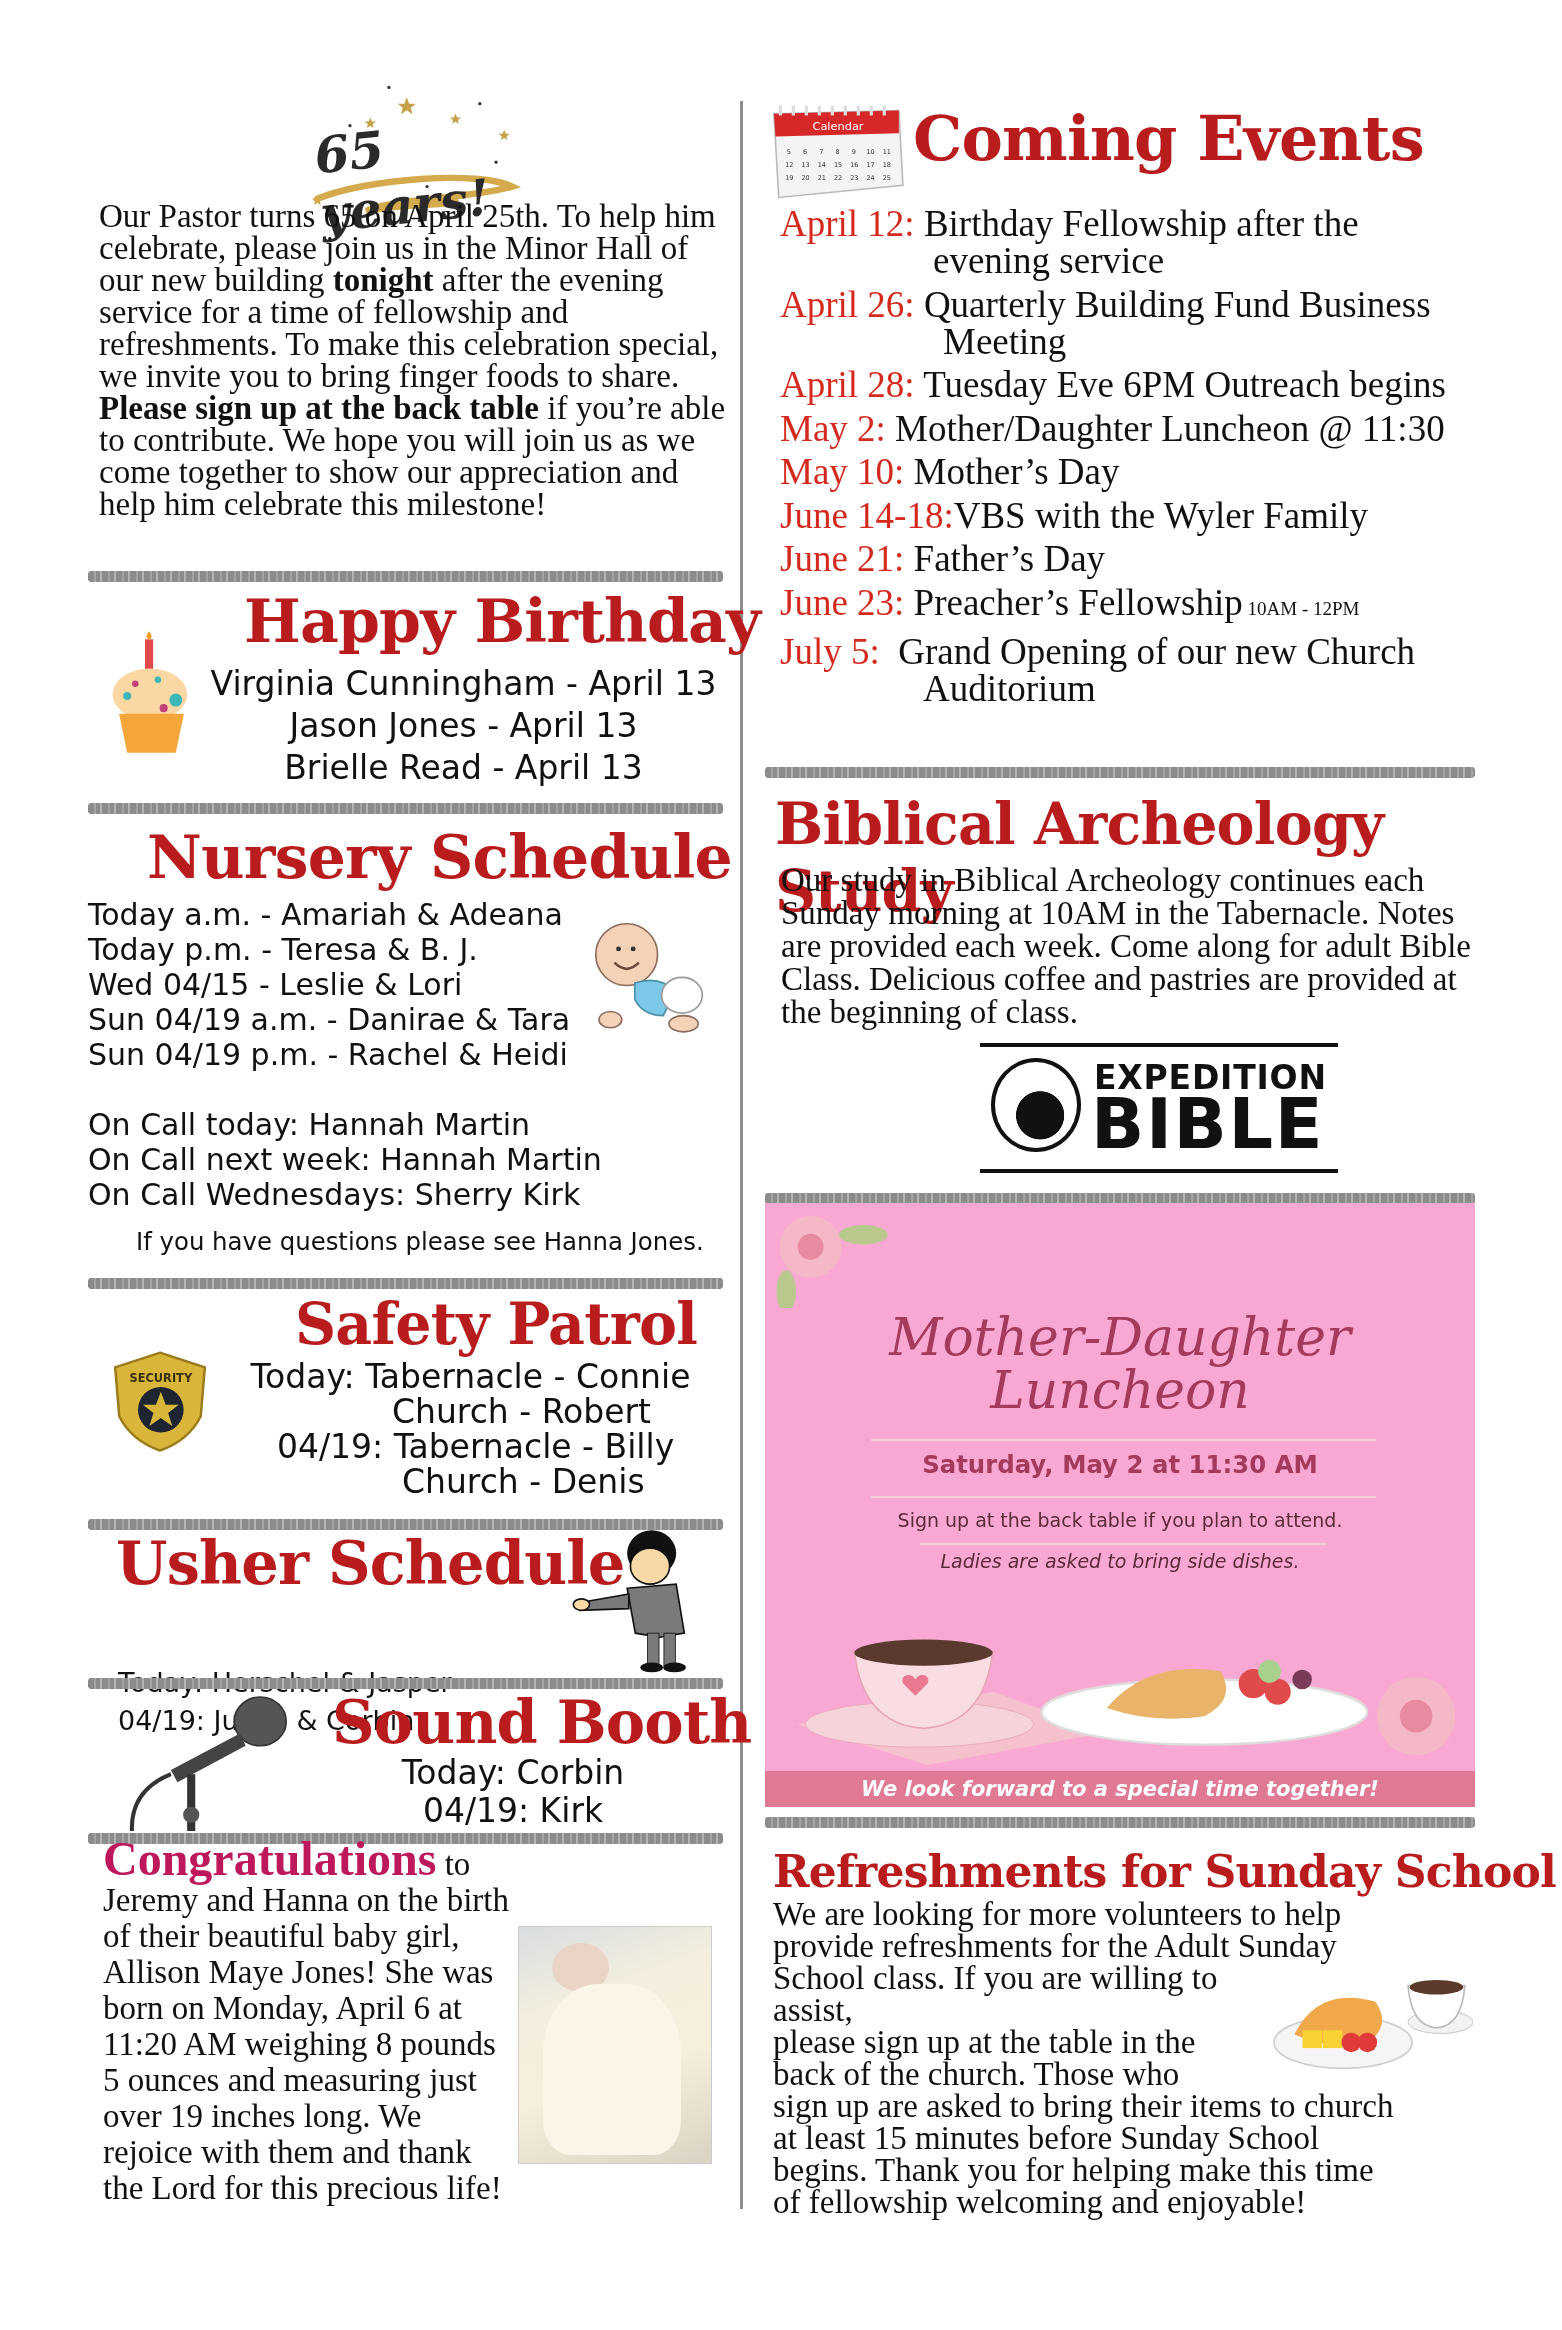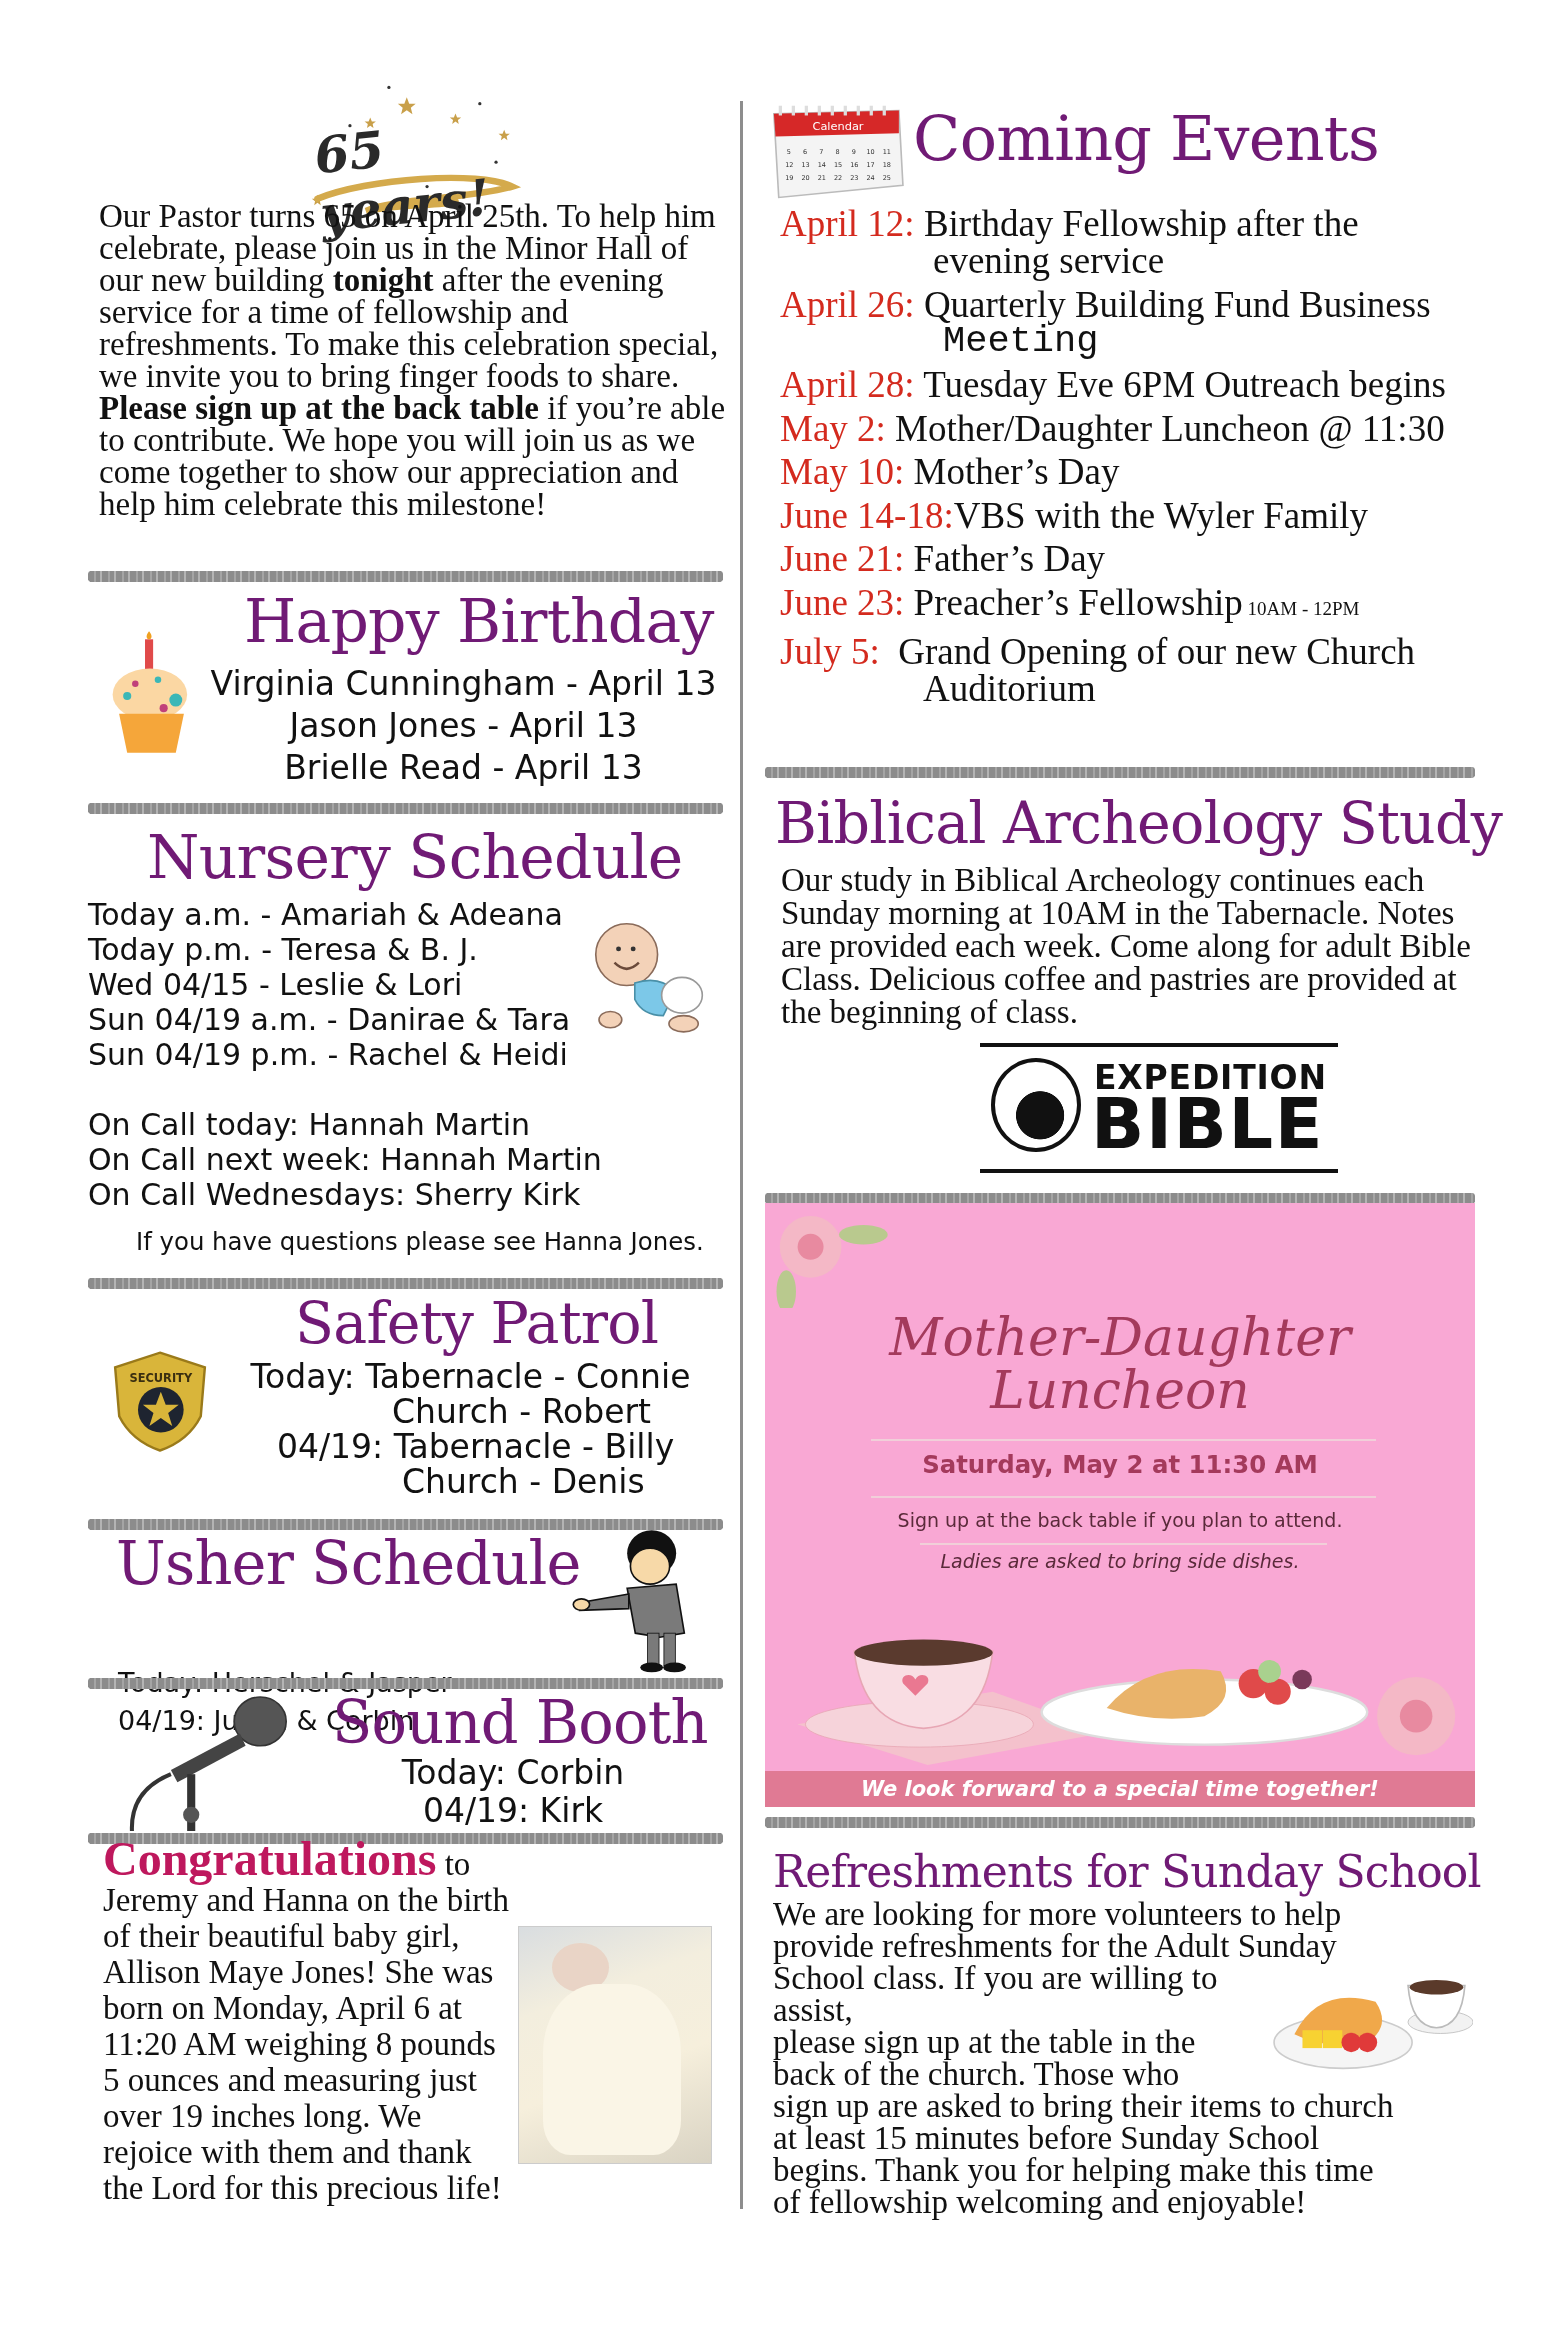--- a/index.html
+++ b/index.html
@@ -1,20 +1,20 @@
 <!DOCTYPE html>
 <html style="font-size:13px"><head>
 <meta charset="utf-8">
 <style>
   html, body { margin:0; padding:0; background:#fff; }
   body { width:1563px; height:2330px; position:relative; overflow:hidden; font-family:"Liberation Serif", serif; color:#111; }
   .abs { position:absolute; }
   .serif { font-family:"Liberation Serif", serif; }
   .sans { font-family:"DejaVu Sans", sans-serif; }
-  .heading { font-family:"DejaVu Serif", serif; color:#701a75; font-weight:normal; letter-spacing:-0.8px; }
+  .heading { font-family:"DejaVu Serif", serif; color:#b91c1c; font-weight:bold; letter-spacing:-0.8px; }
   .divider { position:absolute; height:11.4px; background:
      repeating-linear-gradient(90deg,#8c8c8c 0 5.7px,#a5a5a5 5.7px 8.1px,#8c8c8c 8.1px 12.2px,#b4b4b4 12.2px 14px);
      border-radius:2.4px;
      -webkit-mask: repeating-linear-gradient(180deg,#000 0 11.4px);
   }
   .divider::before, .divider::after { content:""; position:absolute; left:0; right:0; height:2.4px;
      background:repeating-linear-gradient(90deg,#999 0 3.3px,transparent 3.3px 7.3px,#999 7.3px 9.8px,transparent 9.8px 13px); }
   .divider::before { top:-2.4px; }
   .divider::after { bottom:-2.4px; }
   .vline { position:absolute; left:740px; top:101px; width:3.3px; height:2108px; background:#8d8d8d; }
@@ -220,21 +220,21 @@
         <text x="100" y="94">23</text>
         <text x="120" y="94">24</text>
         <text x="140" y="94">25</text>
     </g>
   </svg>
 </div>
 <div class="abs heading" data-name="events-title" style="left:913px;top:102px;font-size:62px;">Coming Events</div>
 
 <div class="abs serif" data-name="events-list" style="left:780px;top:205px;width:716px;">
   <div class="event" data-name="event-item"><span class="date">April 12:</span><span> Birthday Fellowship after the</span><span class="cont" style="padding-left:153px;">evening service</span></div>
-  <div class="event" data-name="event-item"><span class="date">April 26:</span><span> Quarterly Building Fund Business</span><span class="cont" style="padding-left:163px;font-family:Liberation Mono, monospace;">Meeting</span></div>
+  <div class="event" data-name="event-item"><span class="date">April 26:</span><span> Quarterly Building Fund Business</span><span class="cont" style="padding-left:163px;">Meeting</span></div>
   <div class="event" data-name="event-item"><span class="date">April 28:</span><span> Tuesday Eve 6PM Outreach begins</span></div>
   <div class="event" data-name="event-item"><span class="date">May 2:</span><span> Mother/Daughter Luncheon @ 11:30</span></div>
   <div class="event" data-name="event-item"><span class="date">May 10:</span><span> Mother’s Day</span></div>
   <div class="event" data-name="event-item"><span class="date">June 14-18:</span><span>VBS with the Wyler Family</span></div>
   <div class="event" data-name="event-item"><span class="date">June 21:</span><span> Father’s Day</span></div>
   <div class="event" data-name="event-item"><span class="date">June 23:</span><span> Preacher’s Fellowship</span><span class="small-caps"> 10AM - 12PM</span></div>
   <div class="event" data-name="event-item"><span class="date">July 5:</span><span style="white-space:pre;">  Grand Opening of our new Church</span><span class="cont" style="padding-left:143px;">Auditorium</span></div>
 </div>
 
 <div class="divider" data-name="section-divider" style="left:765px;top:767px;width:710px;"></div>

